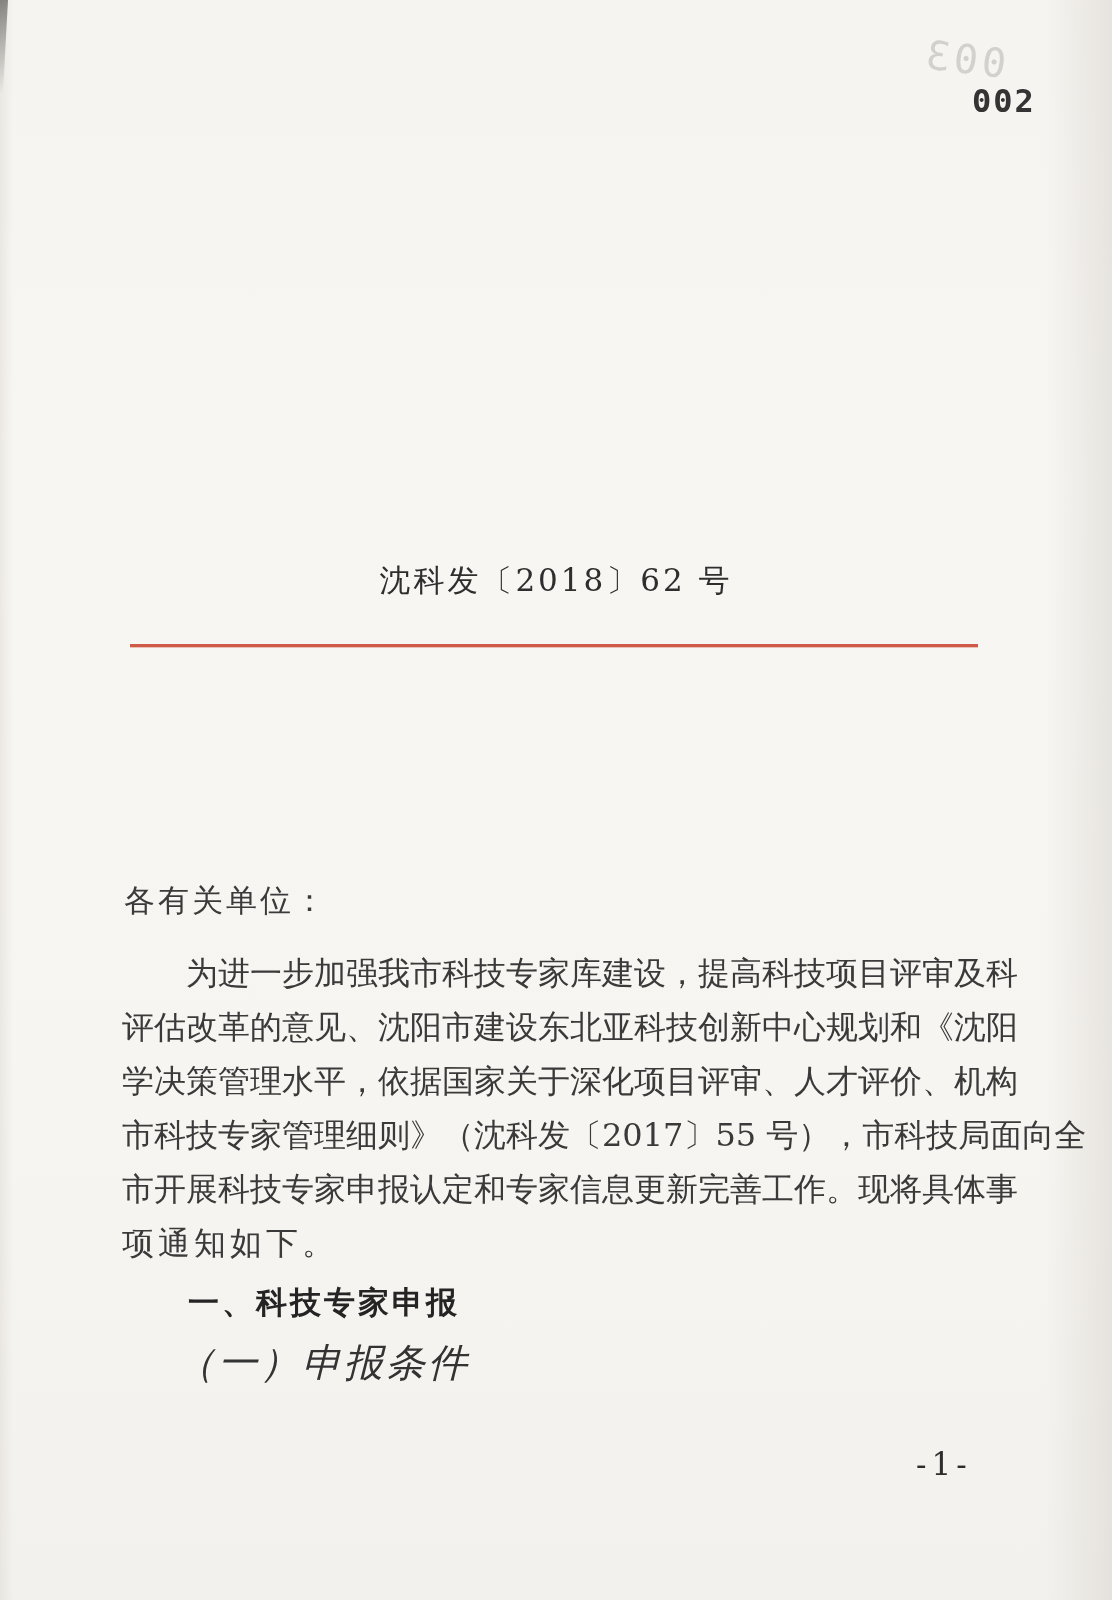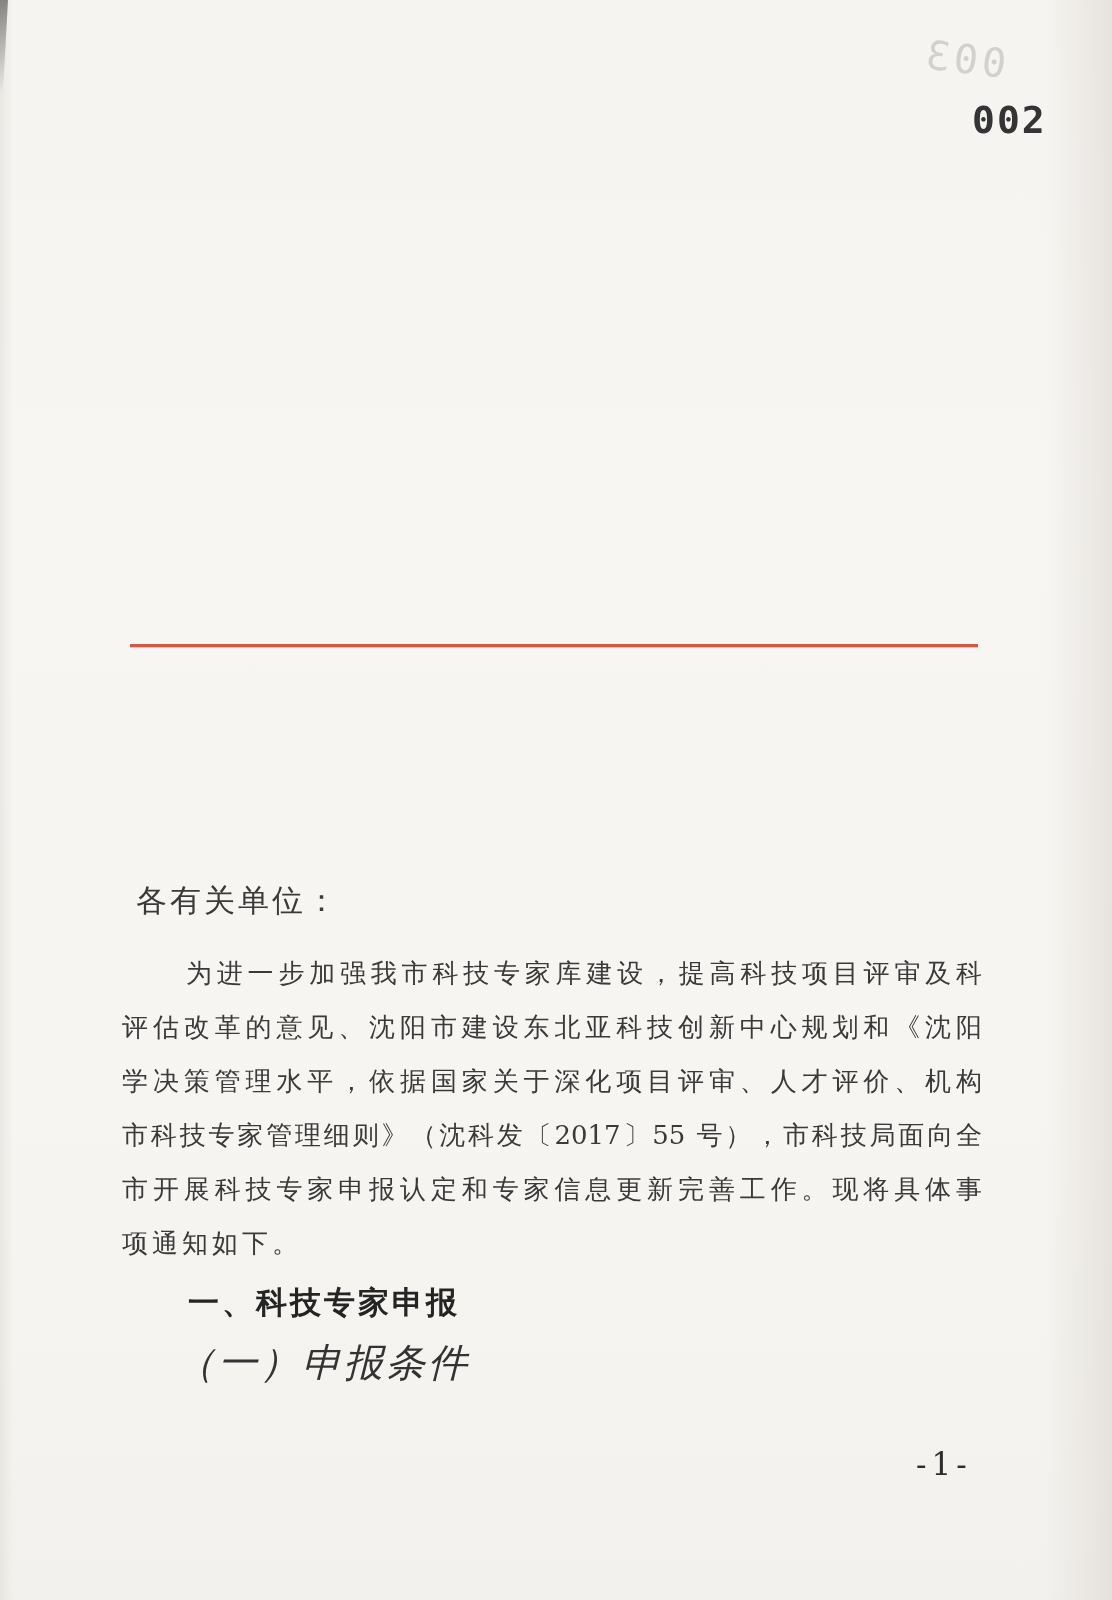--- a/index.html
+++ b/index.html
@@ -27,23 +27,22 @@
     position:absolute; top:36px; left:922px;
     font-family:"DejaVu Sans Mono","Liberation Mono",monospace;
     font-size:40px; color:#a9a7a3; opacity:.45;
     transform:scaleX(-1) rotate(-7deg);
     letter-spacing:4px;
   }
   
   .stamp-number {
     position:absolute; top:82px; left:972px;
     font-family:"DejaVu Sans Mono","Liberation Mono",monospace;
-    font-size:38px; font-weight:bold; color:#343434;
+    font-size:32px; font-weight:bold; color:#343434;
     letter-spacing:2px;
-    margin-top:16px;
   }
   
   .agency-title {
     position:absolute; top:372px; left:0; width:100%;
     text-align:center;
     font-size:88px; font-weight:bold;
     letter-spacing:6px;
     color:#d0402b;
     text-shadow:1px 0 0 #d0402b;
     white-space:nowrap;
@@ -64,25 +63,25 @@
   
   .doc-title {
     position:absolute; top:688px; left:0; width:100%;
     text-align:center;
     font-size:45px; font-weight:bold; color:#1b1b1b;
     line-height:62px; letter-spacing:2px;
   }
   
   .salutation {
     position:absolute; top:880px; left:124px;
-    font-size:31px; color:#3a3a3a; letter-spacing:3px;margin-left:12px;
+    font-size:31px; color:#3a3a3a; letter-spacing:3px;
   }
   .paragraph {
     position:absolute; top:946px; left:122px; width:860px;
-    font-size:26px; color:#3a3a3a;
+    font-size:32px; color:#3a3a3a;
   }
   .para-line {
     height:54px; line-height:54px;
     text-align:justify; text-align-last:justify;
     white-space:nowrap;
   }
   .para-line.indent { padding-left:64px; }
   .para-line.last { text-align-last:left; letter-spacing:4px; }
   .section-heading {
     position:absolute; top:1282px; left:188px;
@@ -112,20 +111,21 @@
 
 <div class="page">
 
   <div class="corner-artifact"></div>
 
   <div class="ghost-number">003</div>
 
   <div class="stamp-number">002</div>
 
 
+  <div class="doc-number">沈科发〔2018〕62 号</div>
 
   <div class="red-rule"></div>
 
 
   <div class="salutation">各有关单位：</div>
 
   <div class="paragraph">
     <div class="para-line indent">为进一步加强我市科技专家库建设，提高科技项目评审及科</div>
     <div class="para-line">评估改革的意见、沈阳市建设东北亚科技创新中心规划和《沈阳</div>
     <div class="para-line">学决策管理水平，依据国家关于深化项目评审、人才评价、机构</div>

